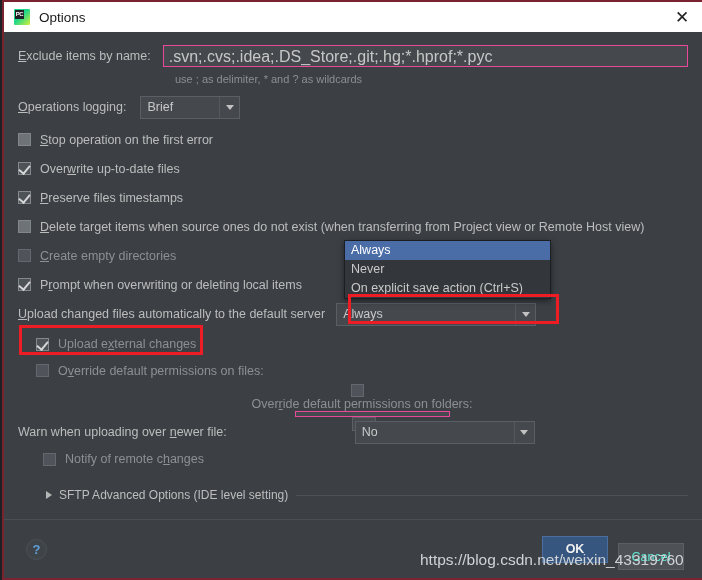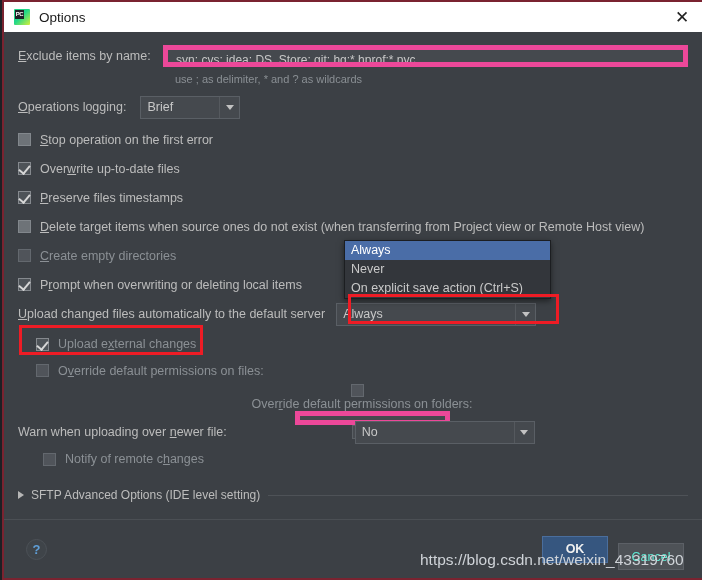--- a/index.html
+++ b/index.html
@@ -92,23 +92,23 @@
   .label {
     color: #bcbcbc;
     font-size: 12.5px;
     white-space: nowrap;
   }
   .label u { text-decoration: underline; }
 
   
   .tfield {
     background: #45494e;
-    border: 5px solid #ec4899;
+    border: 1px solid #ec4899;
     color: #c7c7c7;
-    font-size: 12px;
+    font-size: 16px;
     padding: 2px 5px;
     box-sizing: border-box;
     height: 22px;
     line-height: 17px;
     overflow: hidden;
     white-space: nowrap;
   }
   .tfield.dim { color: #7e848a; }
 
   .hint {
@@ -184,20 +184,21 @@
     border-color: #63686e;
   }
   .cbrow.disabled .label { color: #8b9095; }
 
   
   .expander {
     display: flex;
     align-items: center;
     height: 20px;
     margin-top: 2px;
+    margin-left: 28px;
   }
   .expander .tri {
     width: 0; height: 0;
     border-top: 4px solid transparent;
     border-bottom: 4px solid transparent;
     border-left: 6px solid #b6b6b6;
     margin-right: 7px;
     flex: 0 0 auto;
   }
   .expander .etext {

